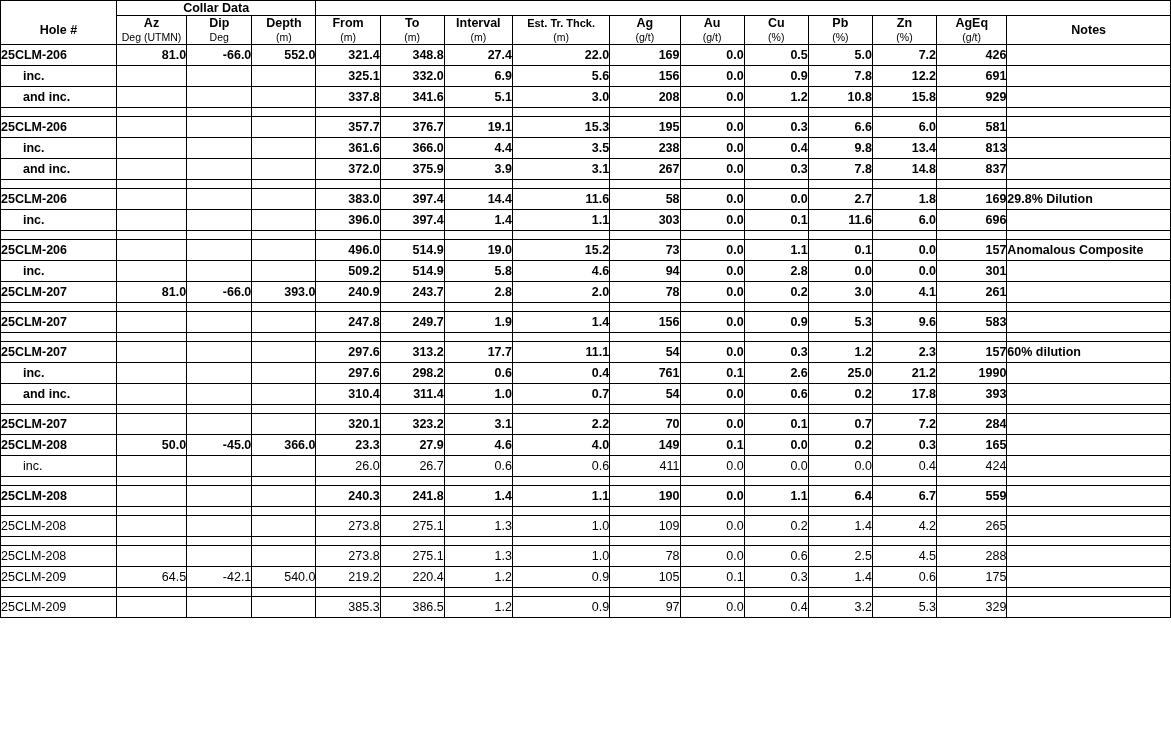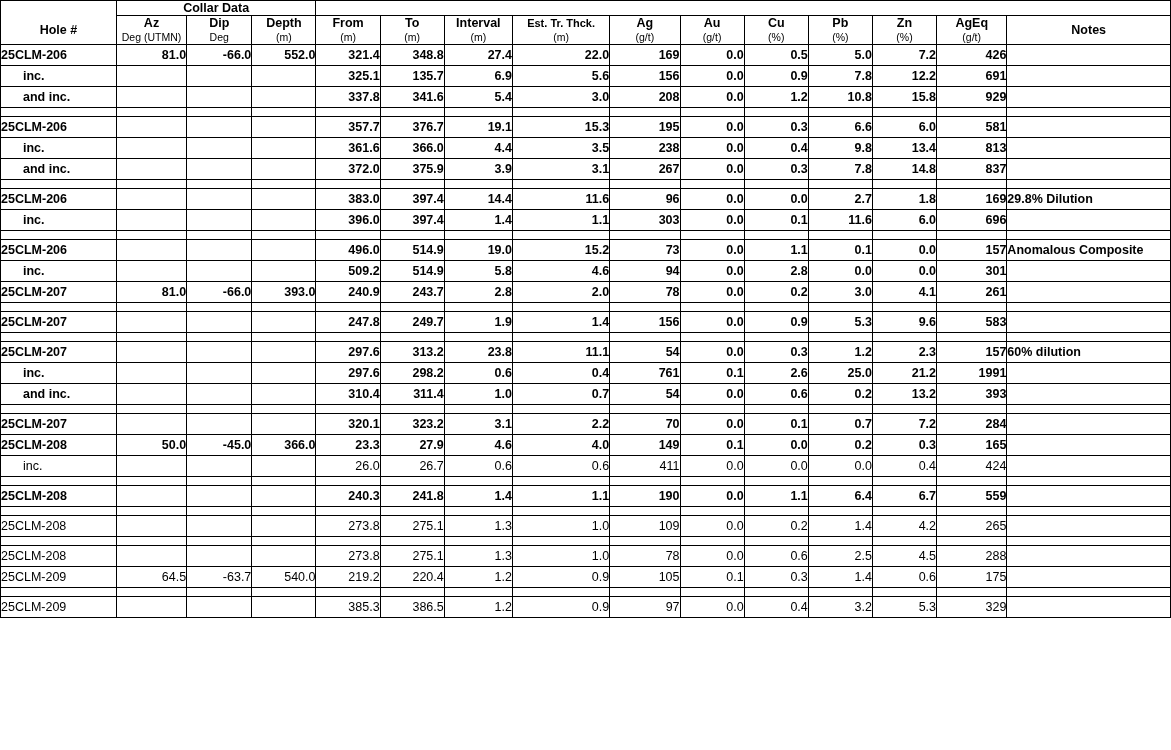--- a/index.html
+++ b/index.html
@@ -187,39 +187,39 @@
         <td class="num tall">7.2</td>
         <td class="num tall">426</td>
         <td class="notes tall"></td>
       </tr>
       <tr class="r bold">
         <td class="hole tall" style="padding-left: 22px;">inc.</td>
         <td class="num tall"></td>
         <td class="num tall"></td>
         <td class="num tall"></td>
         <td class="num tall">325.1</td>
-        <td class="num tall">135.7</td>
+        <td class="num tall">332.0</td>
         <td class="num tall">6.9</td>
         <td class="num tall">5.6</td>
         <td class="num tall">156</td>
         <td class="num tall">0.0</td>
         <td class="num tall">0.9</td>
         <td class="num tall">7.8</td>
         <td class="num tall">12.2</td>
         <td class="num tall">691</td>
         <td class="notes tall"></td>
       </tr>
       <tr class="r bold">
         <td class="hole tall" style="padding-left: 22px;">and inc.</td>
         <td class="num tall"></td>
         <td class="num tall"></td>
         <td class="num tall"></td>
         <td class="num tall">337.8</td>
         <td class="num tall">341.6</td>
-        <td class="num tall">5.4</td>
+        <td class="num tall">5.1</td>
         <td class="num tall">3.0</td>
         <td class="num tall">208</td>
         <td class="num tall">0.0</td>
         <td class="num tall">1.2</td>
         <td class="num tall">10.8</td>
         <td class="num tall">15.8</td>
         <td class="num tall">929</td>
         <td class="notes tall"></td>
       </tr>
       <tr class="r norm spacer">
@@ -309,21 +309,21 @@
       </tr>
       <tr class="r bold">
         <td class="hole tall">25CLM-206</td>
         <td class="num tall"></td>
         <td class="num tall"></td>
         <td class="num tall"></td>
         <td class="num tall">383.0</td>
         <td class="num tall">397.4</td>
         <td class="num tall">14.4</td>
         <td class="num tall">11.6</td>
-        <td class="num tall">96</td>
+        <td class="num tall">58</td>
         <td class="num tall">0.0</td>
         <td class="num tall">0.0</td>
         <td class="num tall">2.7</td>
         <td class="num tall">1.8</td>
         <td class="num tall">169</td>
         <td class="notes tall">29.8% Dilution</td>
       </tr>
       <tr class="r bold">
         <td class="hole tall" style="padding-left: 22px;">inc.</td>
         <td class="num tall"></td>
@@ -460,21 +460,21 @@
         <td class="num"></td>
         <td class="notes"></td>
       </tr>
       <tr class="r bold">
         <td class="hole tall">25CLM-207</td>
         <td class="num tall"></td>
         <td class="num tall"></td>
         <td class="num tall"></td>
         <td class="num tall">297.6</td>
         <td class="num tall">313.2</td>
-        <td class="num tall">23.8</td>
+        <td class="num tall">17.7</td>
         <td class="num tall">11.1</td>
         <td class="num tall">54</td>
         <td class="num tall">0.0</td>
         <td class="num tall">0.3</td>
         <td class="num tall">1.2</td>
         <td class="num tall">2.3</td>
         <td class="num tall">157</td>
         <td class="notes tall">60% dilution</td>
       </tr>
       <tr class="r bold">
@@ -484,37 +484,37 @@
         <td class="num tall"></td>
         <td class="num tall">297.6</td>
         <td class="num tall">298.2</td>
         <td class="num tall">0.6</td>
         <td class="num tall">0.4</td>
         <td class="num tall">761</td>
         <td class="num tall">0.1</td>
         <td class="num tall">2.6</td>
         <td class="num tall">25.0</td>
         <td class="num tall">21.2</td>
-        <td class="num tall">1991</td>
+        <td class="num tall">1990</td>
         <td class="notes tall"></td>
       </tr>
       <tr class="r bold">
         <td class="hole tall" style="padding-left: 22px;">and inc.</td>
         <td class="num tall"></td>
         <td class="num tall"></td>
         <td class="num tall"></td>
         <td class="num tall">310.4</td>
         <td class="num tall">311.4</td>
         <td class="num tall">1.0</td>
         <td class="num tall">0.7</td>
         <td class="num tall">54</td>
         <td class="num tall">0.0</td>
         <td class="num tall">0.6</td>
         <td class="num tall">0.2</td>
-        <td class="num tall">13.2</td>
+        <td class="num tall">17.8</td>
         <td class="num tall">393</td>
         <td class="notes tall"></td>
       </tr>
       <tr class="r norm spacer">
         <td class="hole"></td>
         <td class="num"></td>
         <td class="num"></td>
         <td class="num"></td>
         <td class="num"></td>
         <td class="num"></td>
@@ -677,21 +677,21 @@
         <td class="num tall">0.0</td>
         <td class="num tall">0.6</td>
         <td class="num tall">2.5</td>
         <td class="num tall">4.5</td>
         <td class="num tall">288</td>
         <td class="notes tall"></td>
       </tr>
       <tr class="r norm group-start">
         <td class="hole tall">25CLM-209</td>
         <td class="num tall">64.5</td>
-        <td class="num tall">-63.7</td>
+        <td class="num tall">-42.1</td>
         <td class="num tall">540.0</td>
         <td class="num tall">219.2</td>
         <td class="num tall">220.4</td>
         <td class="num tall">1.2</td>
         <td class="num tall">0.9</td>
         <td class="num tall">105</td>
         <td class="num tall">0.1</td>
         <td class="num tall">0.3</td>
         <td class="num tall">1.4</td>
         <td class="num tall">0.6</td>

